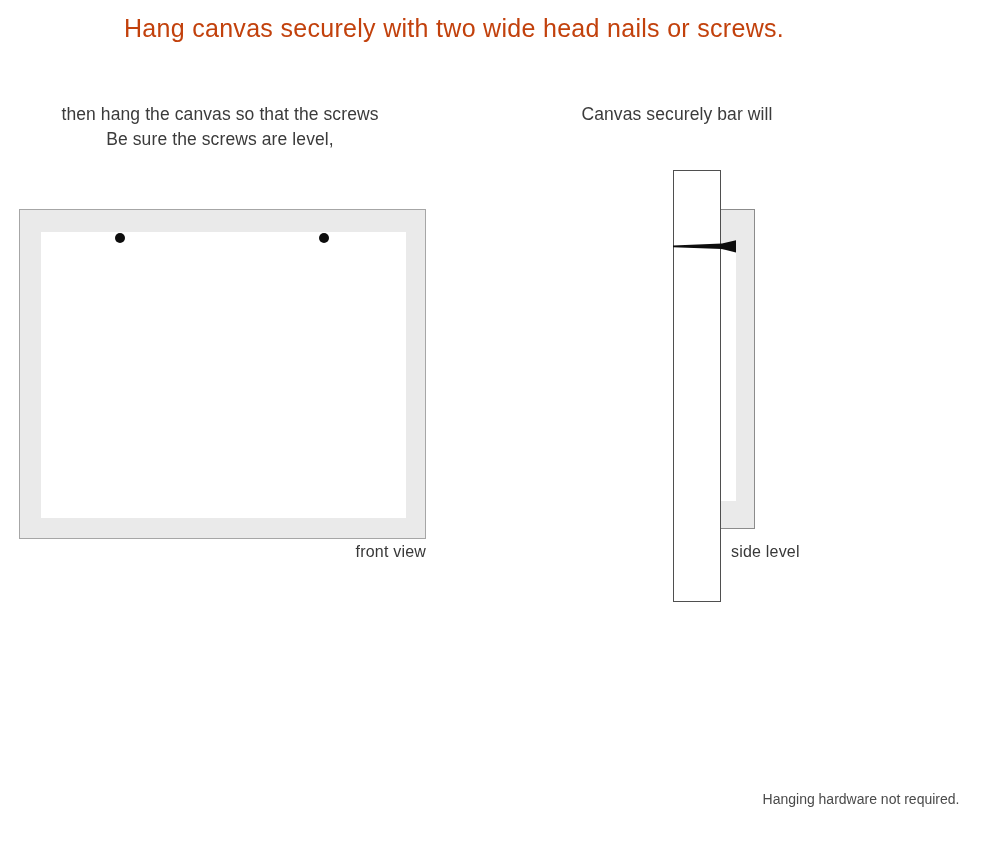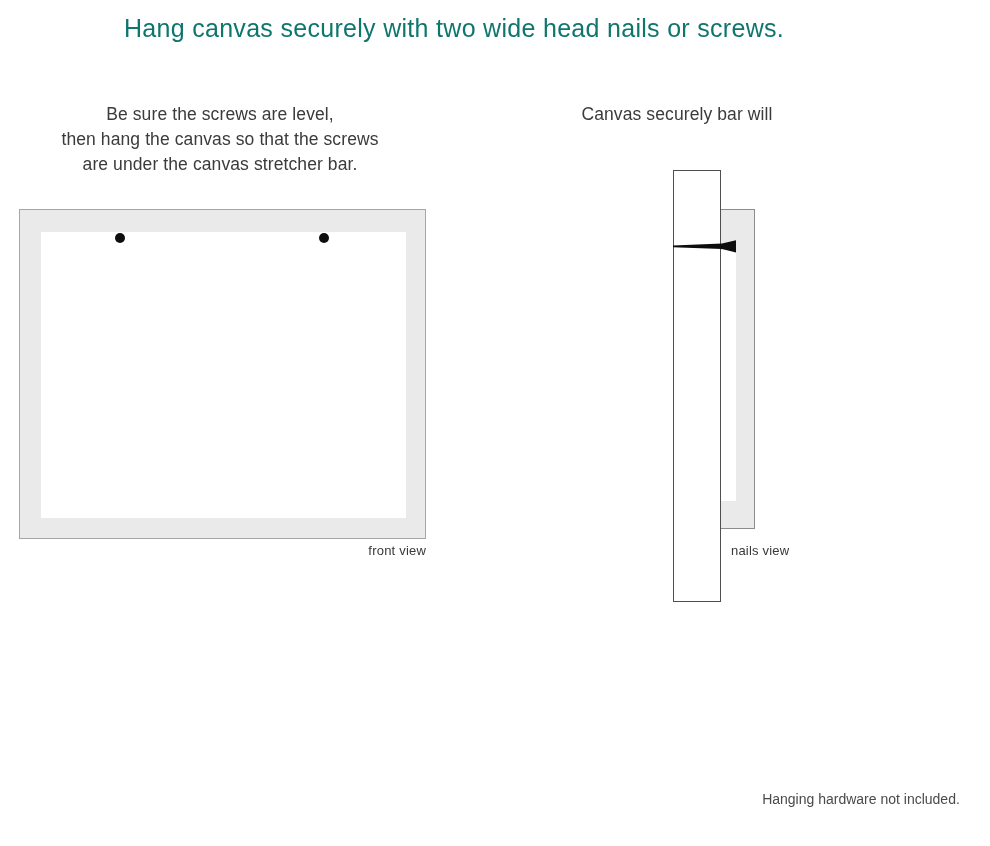--- a/index.html
+++ b/index.html
@@ -17,21 +17,21 @@
     -webkit-font-smoothing: antialiased;
   }
   .abs { position: absolute; box-sizing: border-box; }
 
   .title {
     left: 54px; top: 14px; width: 800px;
     text-align: center;
     font-size: 25px;
     font-weight: 300;
     letter-spacing: 0.3px;
-    color: #0f766e;
+    color: #c2410c;
   }
 
   .para {
     font-size: 17.5px;
     font-weight: 300;
     line-height: 25px;
     text-align: center;
     color: #3b3b3b;
     letter-spacing: 0.1px;
   }
@@ -51,21 +51,21 @@
   }
   .screw-dot {
     width: 10px; height: 10px;
     border-radius: 50%;
     background: #0d0d0d;
   }
   .dot-left  { left: 115px; top: 233px; }
   .dot-right { left: 319px; top: 233px; }
 
   .view-label {
-    font-size: 13px;
+    font-size: 16px;
     font-weight: 300;
     color: #383838;
     letter-spacing: 0.2px;
   }
   .front-label { left: 226px; top: 543px; width: 200px; text-align: right; }
   .side-label  { left: 731px; top: 543px; width: 120px; text-align: left; }
 
   
   .side-canvas {
     left: 720px; top: 209px; width: 35px; height: 320px;
@@ -92,39 +92,38 @@
     color: #4a4a4a;
   }
   .footnote span { display: block; }
 </style>
 </head>
 <body>
 
 <div class="abs title">Hang canvas securely with two wide head nails or screws.</div>
 
 <div class="abs para para-left">
+  <span>then hang the canvas so that the screws</span>
   <span>Be sure the screws are level,</span>
-  <span>then hang the canvas so that the screws</span>
-  <span>are under the canvas stretcher bar.</span>
 </div>
 
 <div class="abs para para-right">
   <span>Canvas securely bar will</span>
 </div>
 
 <div class="abs front-outer">
   <div class="abs front-inner"></div>
 </div>
 <div class="abs screw-dot dot-left"></div>
 <div class="abs screw-dot dot-right"></div>
 <div class="abs view-label front-label">front view</div>
 
 <div class="abs side-canvas"></div>
 <div class="abs side-canvas-inner"></div>
 <div class="abs side-wall"></div>
 <svg class="abs nail-svg" viewBox="670 236 70 22" xmlns="http://www.w3.org/2000/svg">
   <polygon points="673,245.4 722,243.6 736,240.2 736,252.4 722,248.9 673,247.3" fill="#0d0d0d"></polygon>
 </svg>
-<div class="abs view-label side-label">nails view</div>
+<div class="abs view-label side-label">side level</div>
 
 <div class="abs footnote">
-  <span>Hanging hardware not included.</span>
+  <span>Hanging hardware not required.</span>
 </div>
 
 </body></html>

